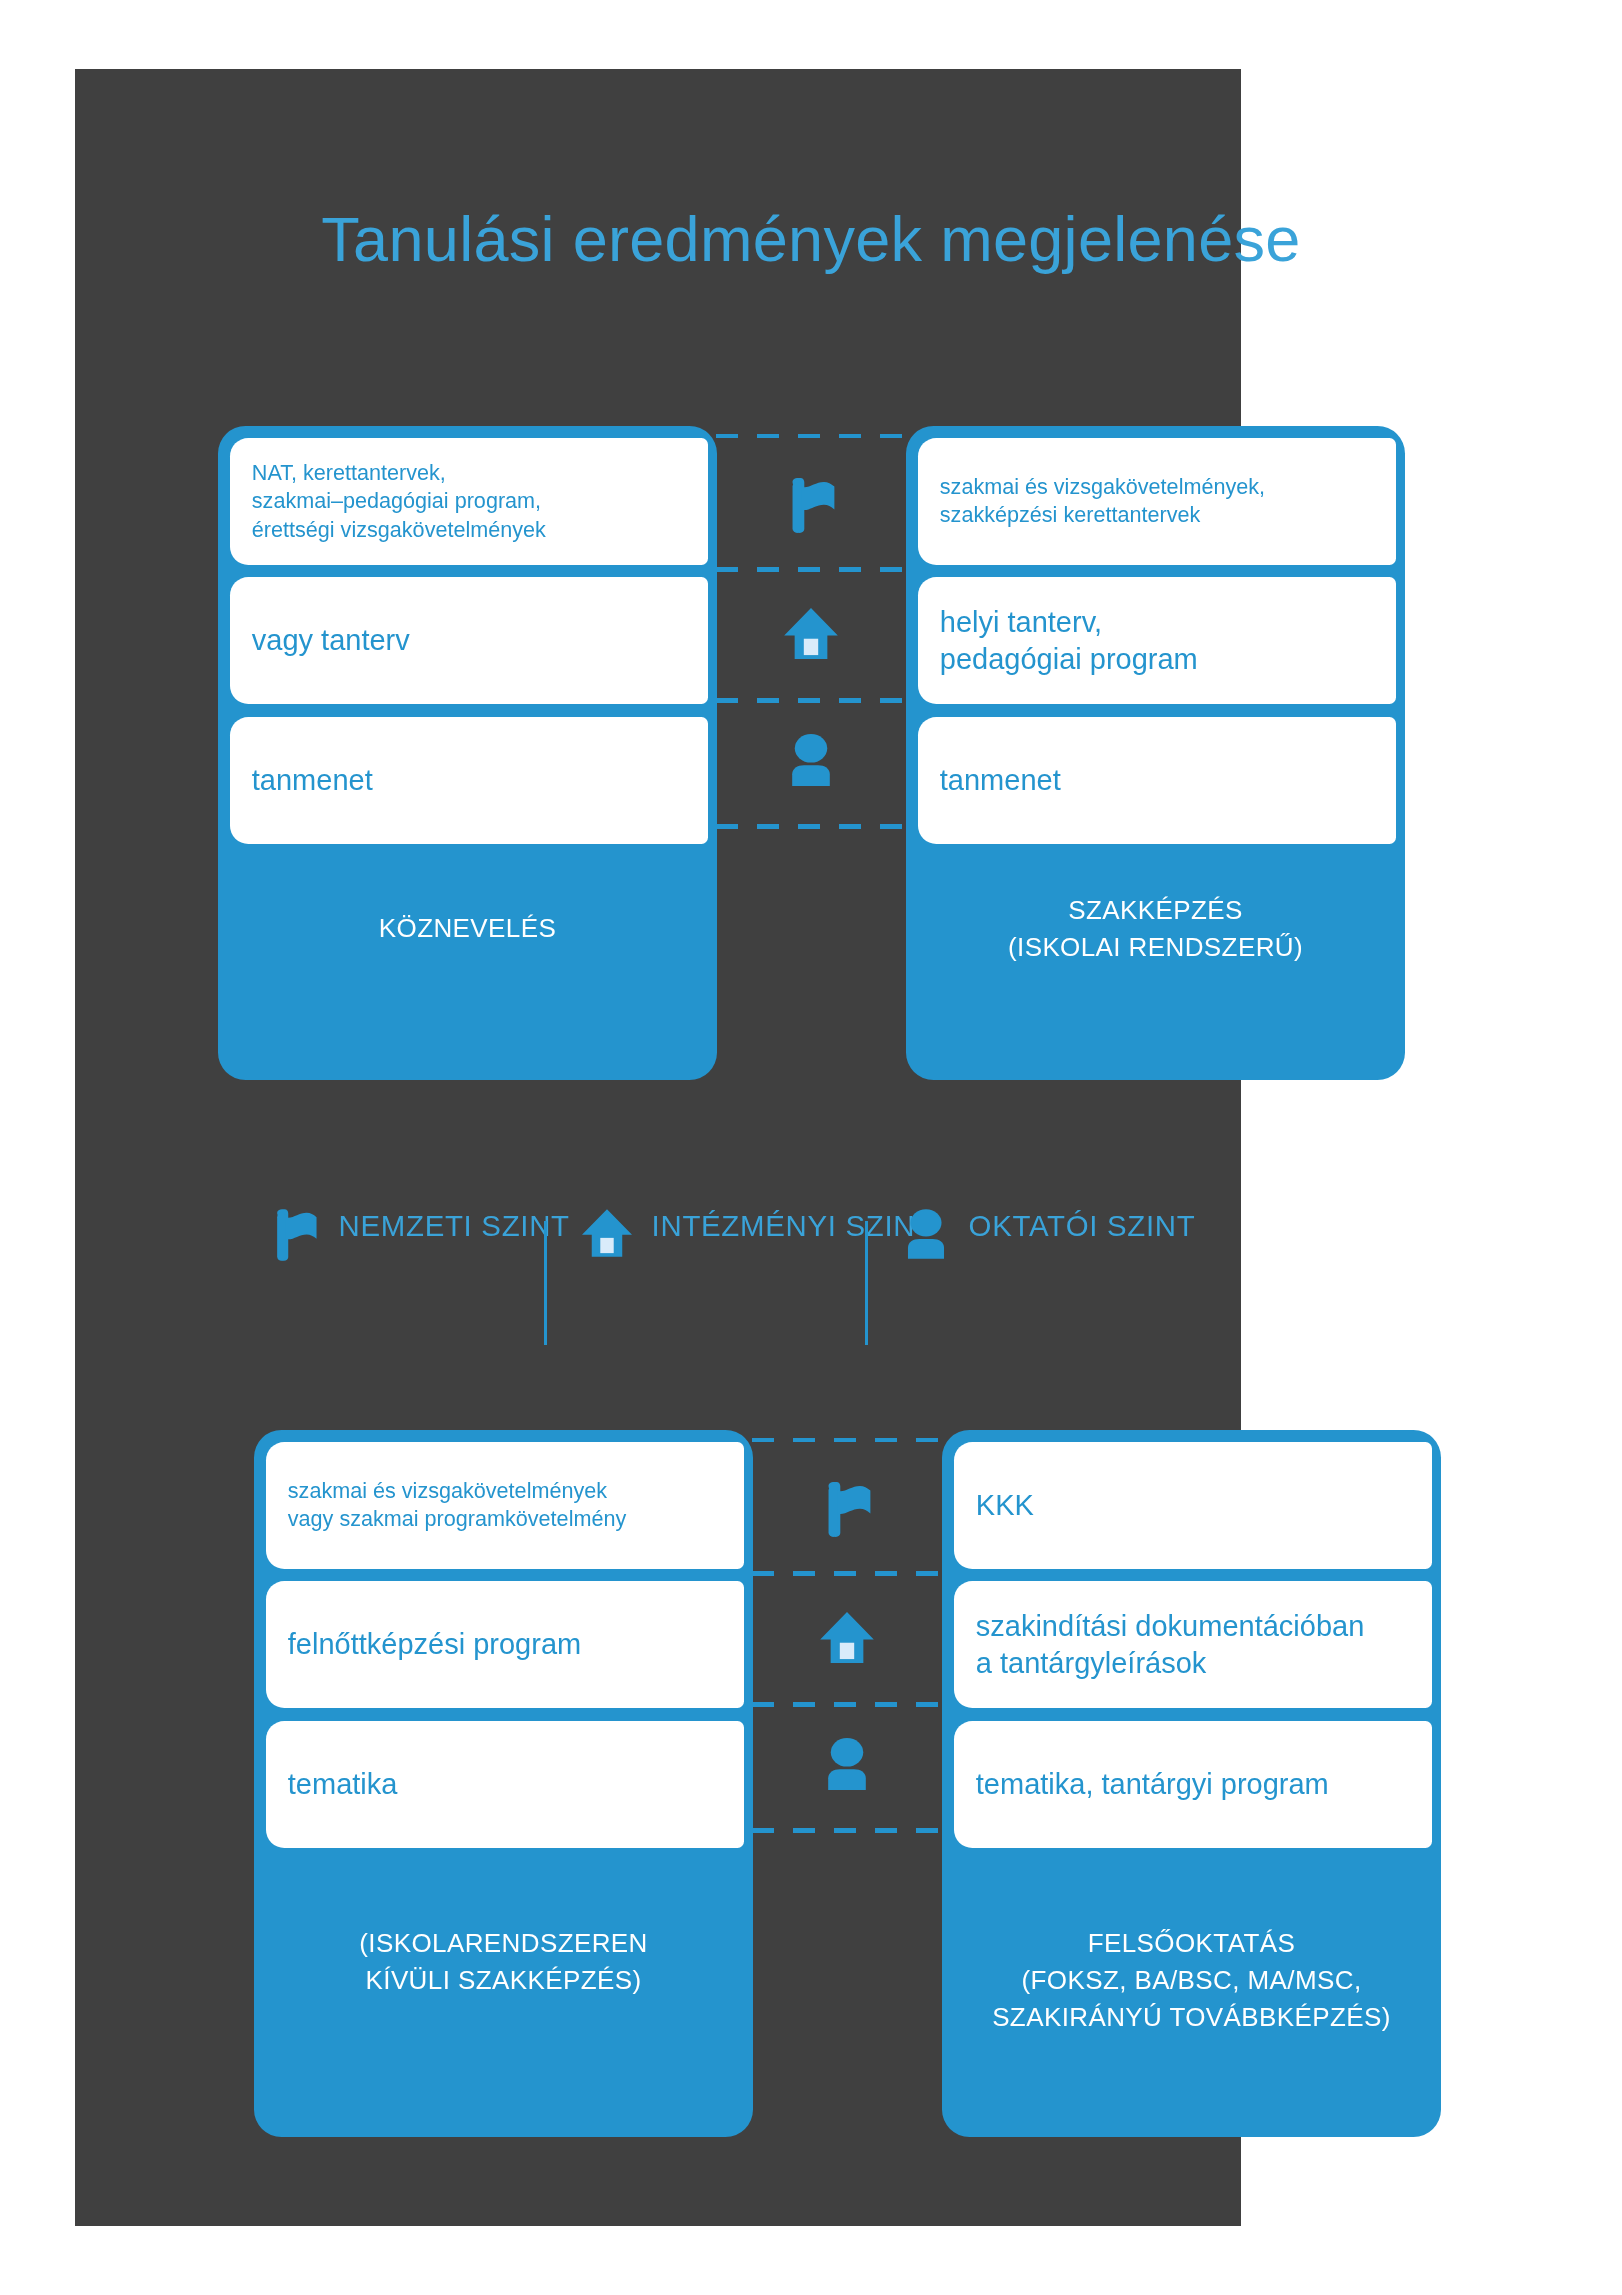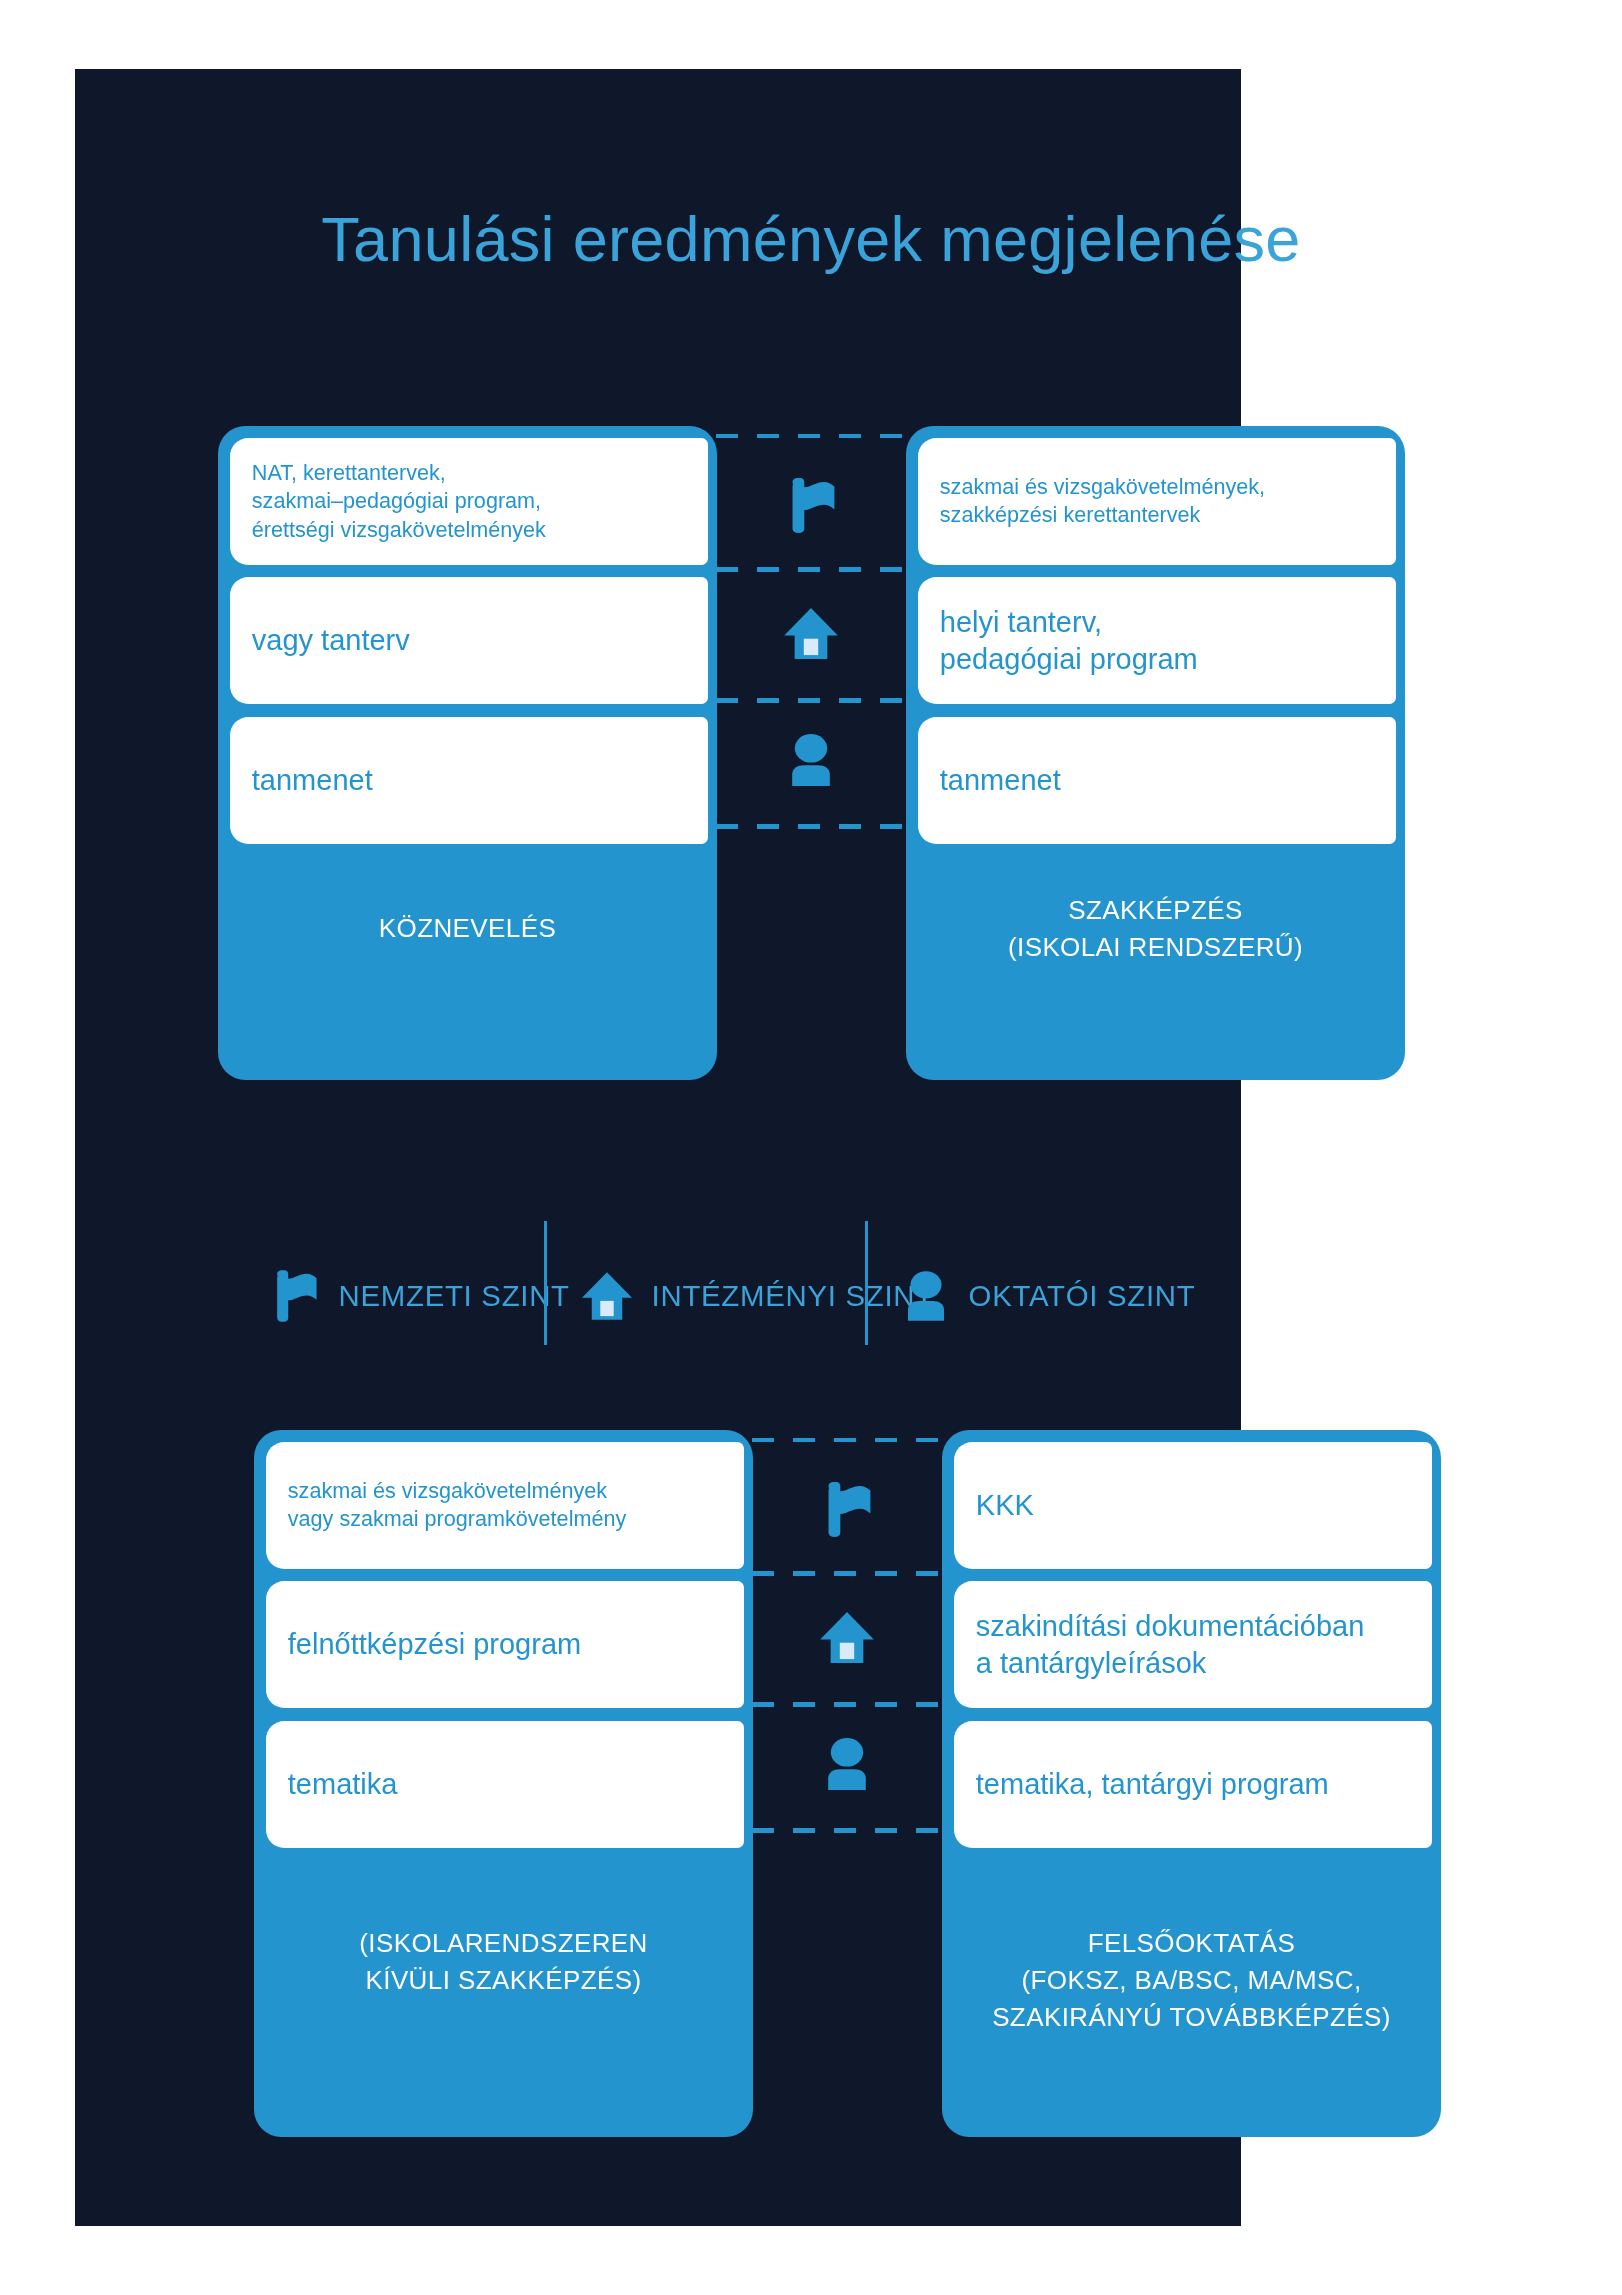--- a/index.html
+++ b/index.html
@@ -14,21 +14,21 @@
     overflow: hidden;
   }
 
   
   #panel {
     position: absolute;
     left: 75px;
     top: 69px;
     width: 1166px;
     height: 2157px;
-    background: #0f172a;
+    background: #404040;
   }
 
   
   #page-title {
     position: absolute;
     left: 0;
     top: 134px;
     width: 1472px;
     text-align: center;
     font-size: 63px;
@@ -131,24 +131,23 @@
   
   #legend {
     position: absolute;
     left: 0;
     top: 1139px;
     width: 1472px;
     height: 151px;
   }
   .legend-item {
     position: absolute;
-    top: 12px;
+    top: 1px;
     height: 151px;
     display: flex;
-    align-items: center;
   }
   #legend-national    { left: 196px; }
   #legend-institution { left: 507px; }
   #legend-instructor  { left: 828px; }
   .legend-icon { line-height: 0; margin-right: 19.6px; }
   .legend-label {
     font-size: 29.4px;
     color: #3aa3d9;
     letter-spacing: 0.7px;
     white-space: nowrap;

